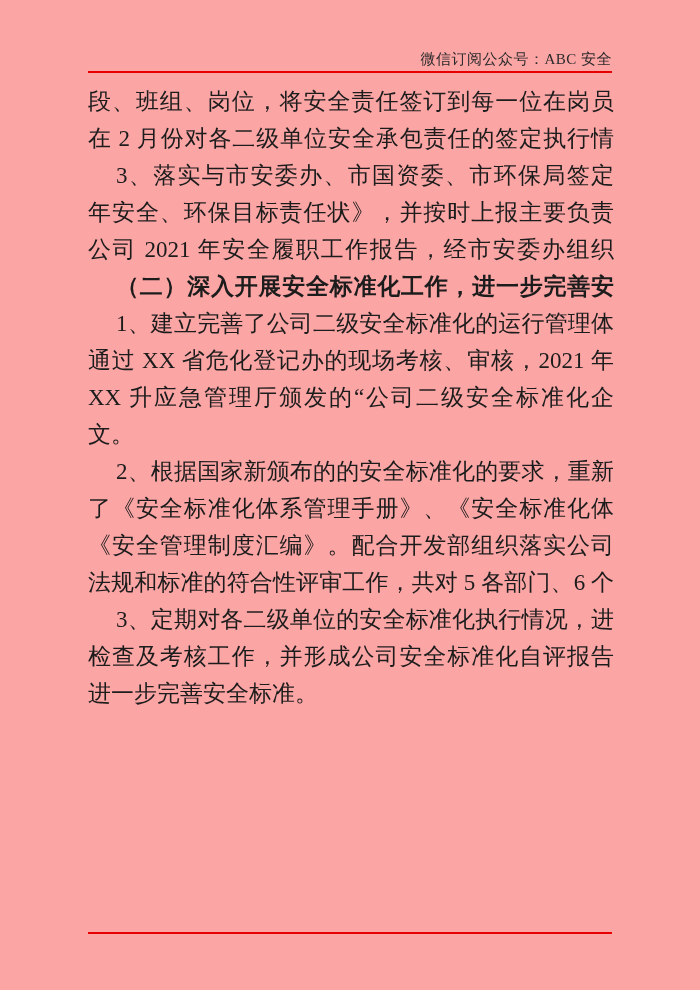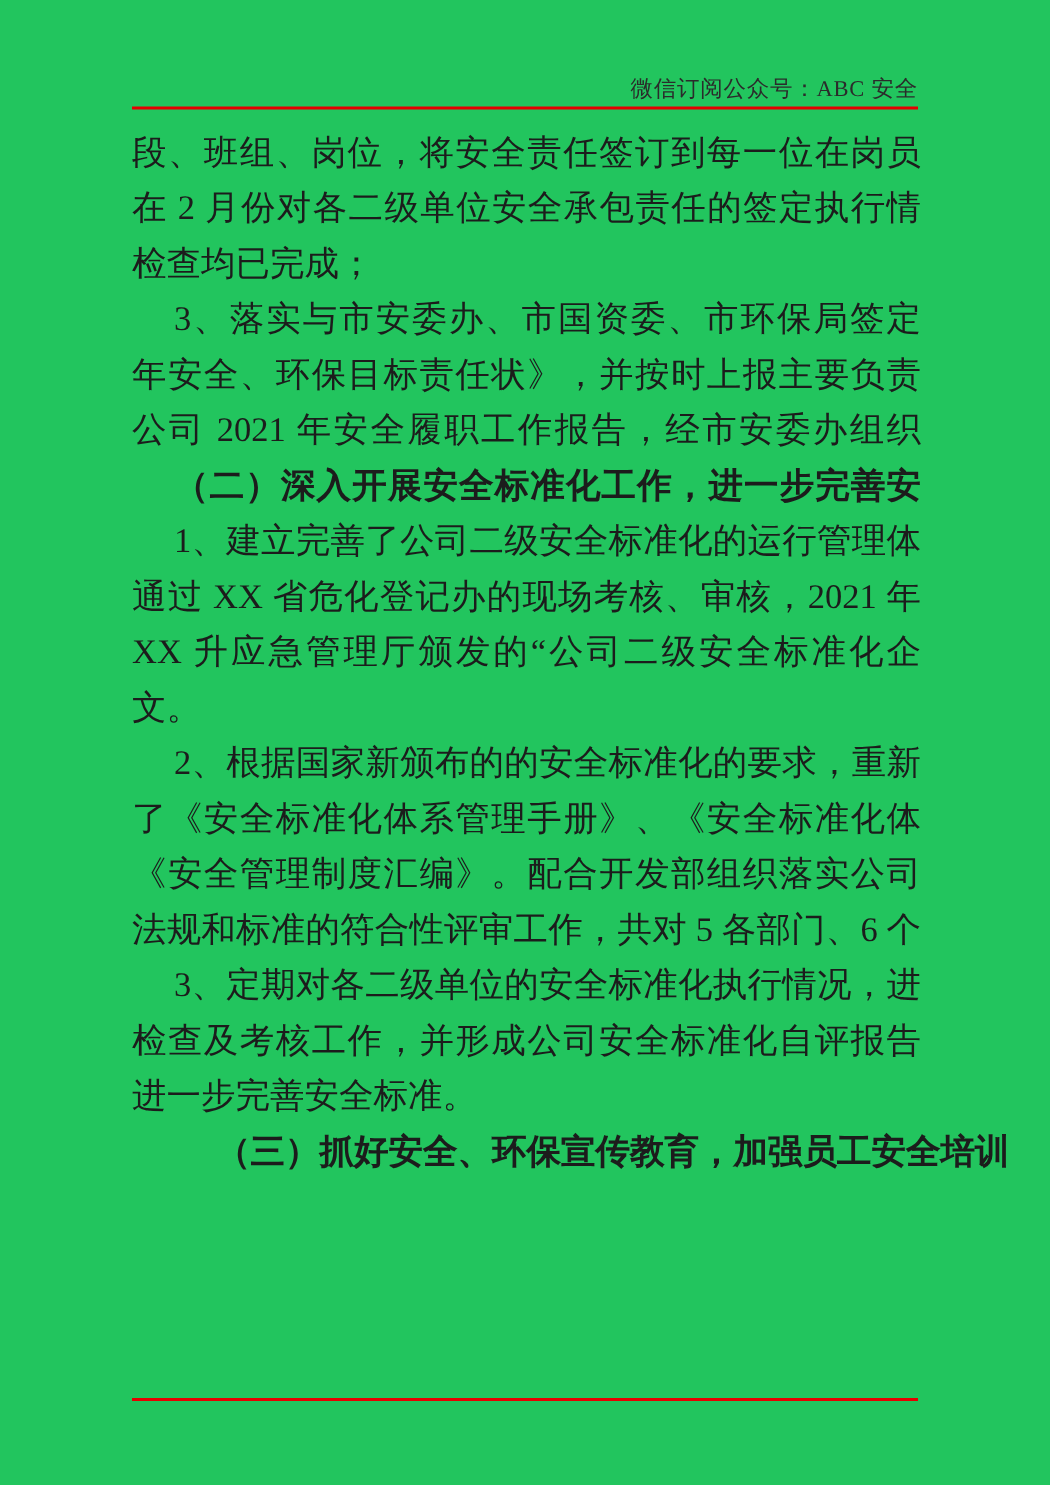--- a/index.html
+++ b/index.html
@@ -4,21 +4,21 @@
 <style>
   html, body {
     margin: 0;
     padding: 0;
     background: #ffffff;
   }
   .page {
     position: relative;
     width: 700px;
     height: 990px;
-    background: #22c55e;
+    background: #fca5a5;
     overflow: hidden;
     font-family: "Liberation Serif", "DejaVu Serif", serif;
   }
   .header {
     position: absolute;
     top: 50px;
     left: 88px;
     width: 524px;
     text-align: right;
   }
@@ -69,34 +69,32 @@
 
   <div class="header">
     <span class="watermark">微信订阅公众号：ABC 安全</span>
   </div>
 
   <div class="rule rule-top" style="background: rgb(230, 0, 0);"></div>
 
   <div class="doc-body" id="doc-body">
       <div class="line fill">段、班组、岗位，将安全责任签订到每一位在岗员工。我部</div>
       <div class="line fill">在 2 月份对各二级单位安全承包责任的签定执行情况进行了</div>
-      <div class="line">检查均已完成；</div>
       <div class="line fill ind1">3、落实与市安委办、市国资委、市环保局签定《2021</div>
       <div class="line fill">年安全、环保目标责任状》，并按时上报主要负责人和集团</div>
       <div class="line fill">公司 2021 年安全履职工作报告，经市安委办组织 2021 年度</div>
       <div class="line fill bold ind1">（二）深入开展安全标准化工作，进一步完善安全标准</div>
       <div class="line fill ind1">1、建立完善了公司二级安全标准化的运行管理体系，</div>
       <div class="line fill">通过 XX 省危化登记办的现场考核、审核，2021 年 3 月获得</div>
       <div class="line fill">XX 升应急管理厅颁发的“公司二级安全标准化企业”的批</div>
       <div class="line">文。</div>
       <div class="line fill ind1">2、根据国家新颁布的的安全标准化的要求，重新修订</div>
       <div class="line fill">了《安全标准化体系管理手册》、《安全标准化体系管理程序》、</div>
       <div class="line fill">《安全管理制度汇编》。配合开发部组织落实公司适用法律、</div>
       <div class="line fill">法规和标准的符合性评审工作，共对 5 各部门、6 个子公司</div>
       <div class="line fill ind1">3、定期对各二级单位的安全标准化执行情况，进行</div>
       <div class="line fill">检查及考核工作，并形成公司安全标准化自评报告上报省应</div>
       <div class="line">进一步完善安全标准。</div>
-      <div class="line bold ind2">（三）抓好安全、环保宣传教育，加强员工安全培训</div>
     </div>
 
   <div class="rule rule-bottom" style="background: rgb(230, 0, 0);"></div>
 
 </div>
 
 </body></html>

